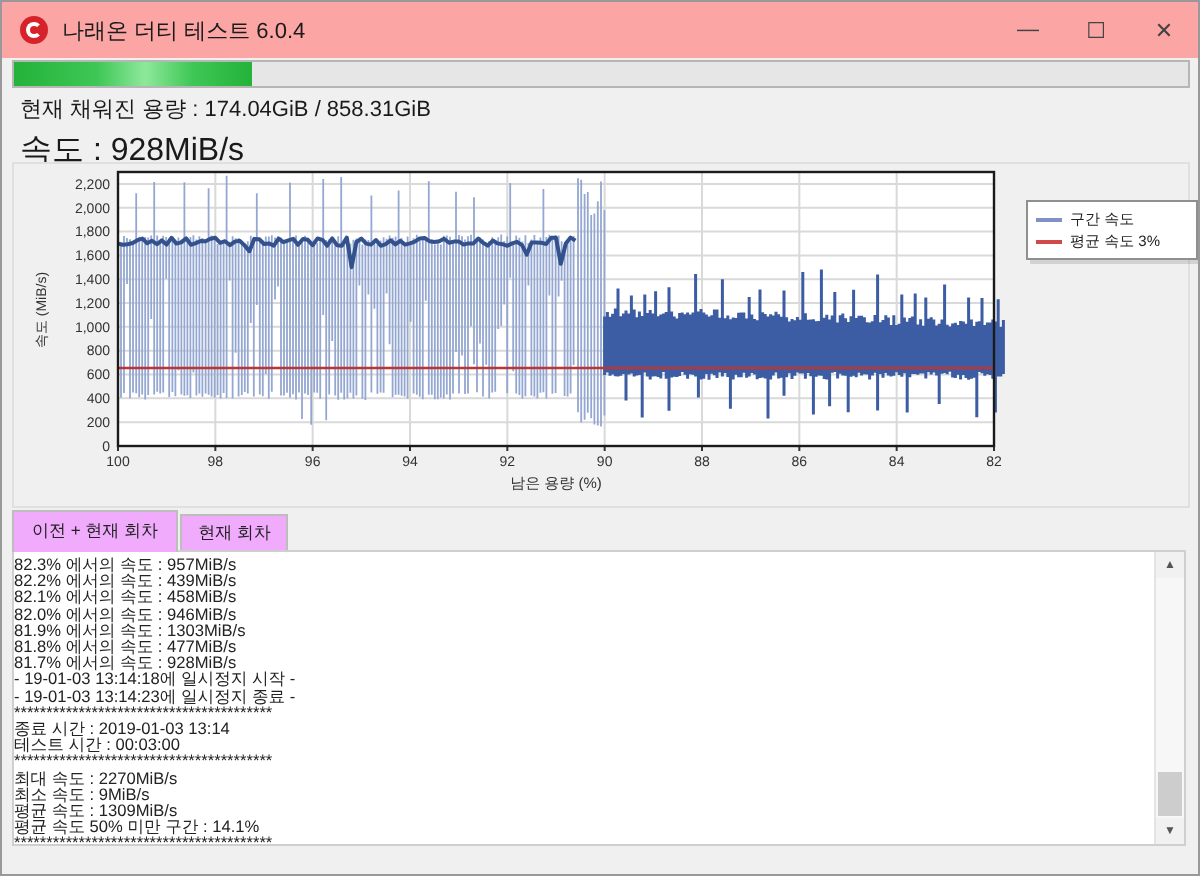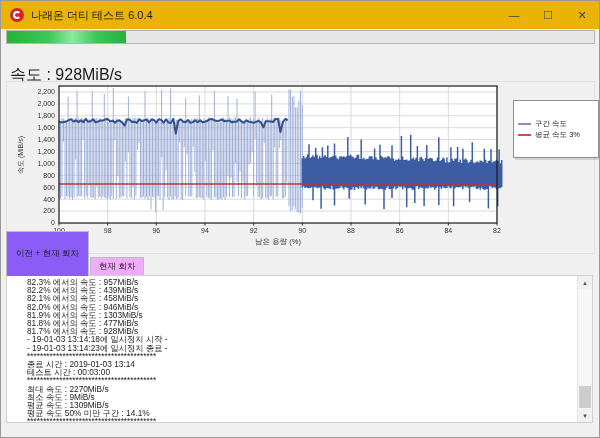--- a/index.html
+++ b/index.html
@@ -1,42 +1,42 @@
 <!DOCTYPE html>
 <html><head>
 <meta charset="utf-8">
 <style>
   html,body{margin:0;padding:0;background:#d8d8d8;font-family:"Liberation Sans","DejaVu Sans",sans-serif;}
   .window{position:relative;width:598px;height:436px;border:1px solid #999;background:#f0f0f0;overflow:hidden;}
   
-  .titlebar{position:absolute;left:0;top:0;width:100%;height:28px;background:#eab308;display:flex;align-items:center;}
+  .titlebar{position:absolute;left:0;top:0;width:100%;height:28px;background:#fca5a5;display:flex;align-items:center;}
   .app-icon{position:relative;width:14px;height:14px;margin-left:9px;border-radius:50%;background:#d6222a;flex:0 0 auto;}
   .app-icon::after{content:"";position:absolute;left:3px;top:3px;width:8px;height:8px;border-radius:50%;border:2px solid #fff;border-right-color:transparent;box-sizing:border-box;}
   .title-text{margin-left:7px;font-size:11px;color:#1a1a1a;white-space:nowrap;}
   .win-controls{margin-left:auto;display:flex;height:100%;}
   .win-btn{width:34px;height:100%;display:flex;align-items:center;justify-content:center;font-size:11px;color:#444;cursor:default;}
   
   .progressbar{position:absolute;left:5px;top:29px;width:587px;height:12px;border:1px solid #b6b6b6;background:#e6e6e6;}
   .progress-fill{height:100%;background:linear-gradient(90deg,#23b23a 0%,#3fc755 35%,#8ee89c 55%,#3fc755 75%,#23b23a 100%);}
   
   .status1{position:absolute;left:9px;top:46px;font-size:11px;color:#1a1a1a;}
   .status2{position:absolute;left:9px;top:64px;font-size:16px;color:#1a1a1a;}
   
   .chart-panel{position:absolute;left:5px;top:80px;width:587px;height:171px;background:#f0f0f0;border:1px solid #e0e0e0;}
-  .legend{position:absolute;left:506px;top:18px;width:76px;background:#fff;border:1px solid #8f8f8f;box-shadow:2px 2px 0 rgba(0,0,0,.12);padding:17px 4px;}
+  .legend{position:absolute;left:506px;top:18px;width:76px;background:#fff;border:1px solid #8f8f8f;box-shadow:2px 2px 0 rgba(0,0,0,.12);padding:3px 4px;}
   .legend-row{display:flex;align-items:center;height:11px;}
   .legend-dash{width:13px;height:2px;margin-right:4px;flex:0 0 auto;}
   .legend-label{font-size:7.5px;color:#222;white-space:nowrap;}
   
   .tabstrip{position:absolute;left:5px;top:257px;height:18px;display:flex;align-items:flex-end;}
   .tab{font-size:8.5px;color:#222;padding:3px 8px 3px 8px;background:#f0abfc;border:1px solid #bdbdbd;border-bottom:none;margin-right:1px;white-space:nowrap;}
-  .tab.active{background:#8b5cf6;padding:16px 9px;position:relative;z-index:2;margin-top:31px;}
+  .tab.active{background:#f0abfc;padding:4px 9px;position:relative;z-index:2;margin-top:31px;}
   
   .log-area{position:absolute;left:5px;top:274px;width:585px;height:146px;background:#ffffff;border:1px solid #cfcfcf;overflow:hidden;}
-  .log-lines{position:absolute;left:20px;top:2px;right:18px;font-size:8.3px;line-height:8.2px;color:#222;white-space:pre;}
+  .log-lines{position:absolute;left:0;top:2px;right:18px;font-size:8.3px;line-height:8.2px;color:#222;white-space:pre;}
   .scrollbar{position:absolute;right:0;top:0;width:14px;height:100%;background:#f7f7f7;border-left:1px solid #e4e4e4;}
   .sb-btn{position:absolute;left:0;width:14px;height:13px;display:flex;align-items:center;justify-content:center;font-size:6px;color:#555;background:#f1f1f1;}
   .sb-up{top:0;}
   .sb-down{bottom:0;}
   .sb-thumb{position:absolute;left:1px;width:12px;height:22px;bottom:14px;background:#cdcdcd;}
   
   .watermark{position:absolute;right:8px;bottom:2px;font-size:16px;font-weight:bold;color:#a2a2a2;letter-spacing:.5px;font-family:"Liberation Serif","DejaVu Serif",serif;}
   .watermark .dot{position:absolute;right:13px;top:-1px;width:4px;height:4px;border-radius:50%;background:#c62a2a;}
   svg text{font-family:"Liberation Sans","DejaVu Sans",sans-serif;}
 </style>
@@ -52,20 +52,21 @@
       <div class="win-btn">—</div>
       <div class="win-btn">☐</div>
       <div class="win-btn">✕</div>
     </div>
   </div>
 
   <div class="progressbar">
     <div class="progress-fill" id="progress-fill" style="width: 20.3%;"></div>
   </div>
 
+  <div class="status1">현재 채워진 용량 : 174.04GiB / 858.31GiB</div>
   <div class="status2">속도 : 928MiB/s</div>
 
   <div class="chart-panel">
     <svg id="chart-svg" width="587" height="171" viewBox="0 0 587 171">
         <rect x="52" y="4" width="438" height="137" fill="#ffffff"></rect>
         <text x="52" y="151" text-anchor="middle" font-size="7" fill="#333">100</text>
         <line x1="52" y1="141" x2="52" y2="143.5" stroke="#333" stroke-width="1"></line>
         <line x1="100.66666666666666" y1="4" x2="100.66666666666666" y2="141" stroke="#d9d9d9" stroke-width="1"></line>
         <text x="100.66666666666666" y="151" text-anchor="middle" font-size="7" fill="#333">98</text>
         <line x1="100.66666666666666" y1="141" x2="100.66666666666666" y2="143.5" stroke="#333" stroke-width="1"></line>

